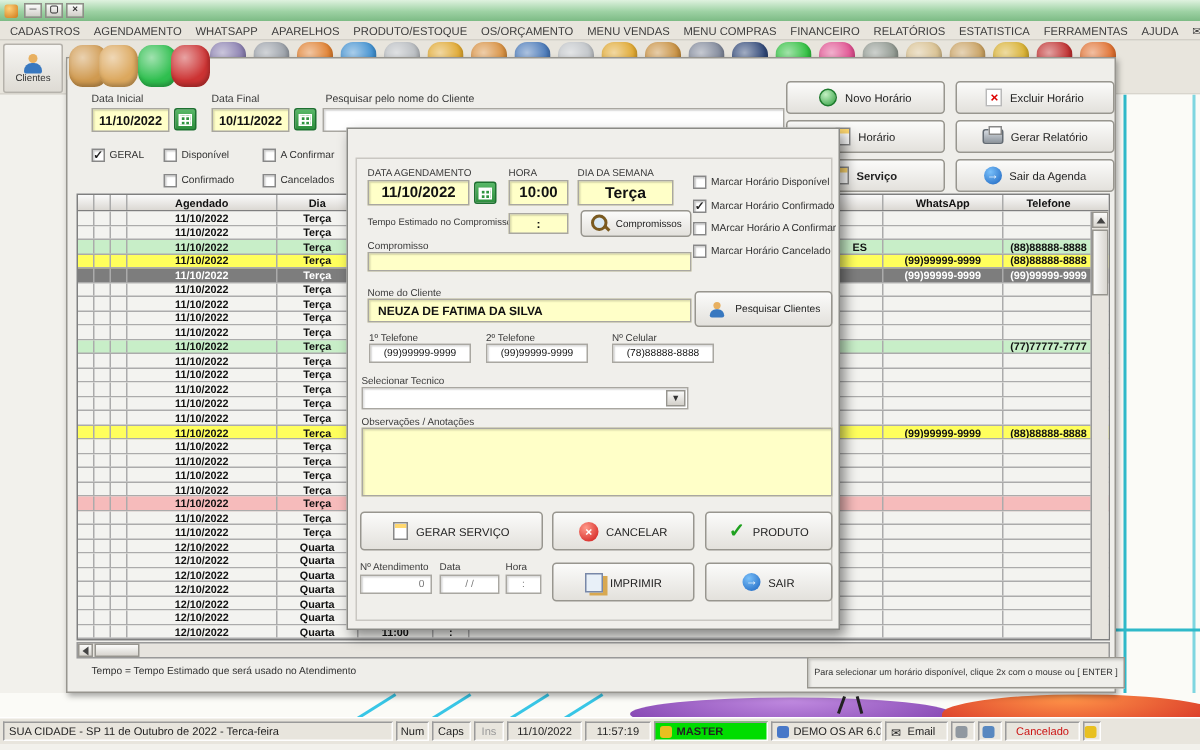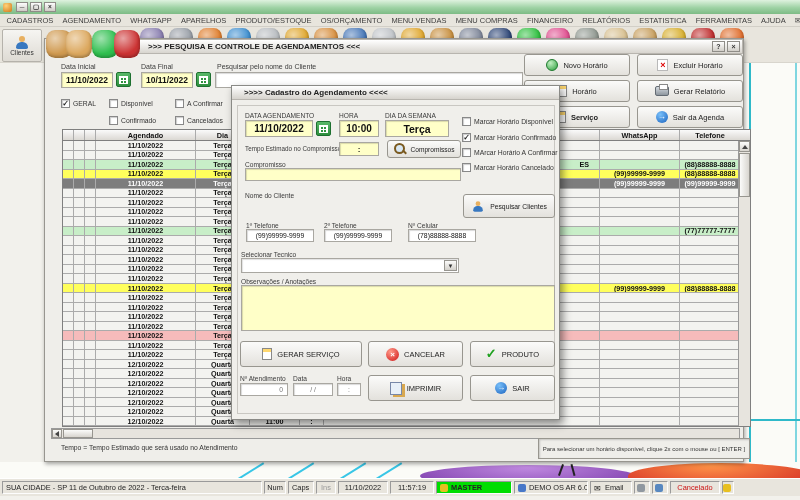--- a/index.html
+++ b/index.html
@@ -42,21 +42,21 @@
 .yfield,.wfield{position:absolute;border:1px solid #a9a7a1;box-shadow:inset 1px 1px 1px rgba(0,0,0,.15);font-weight:bold;display:flex;align-items:center;justify-content:center;white-space:nowrap}
 .yfield{background:#ffffc8}
 .wfield{background:#fff;font-weight:normal}
 .calbtn{position:absolute;width:15px;height:15px;background:linear-gradient(#58b868,#2e8f3e);border:1px solid #1d7030;border-radius:2px;display:flex;align-items:center;justify-content:center}
 .calg{width:9px;height:8px;background-color:#2f9440;background-image:linear-gradient(#fff 1px,transparent 1px),linear-gradient(90deg,#fff 1px,transparent 1px);background-size:3px 3px;border:1px solid #fff}
 .chkwrap{position:absolute}
 .chk{position:absolute;display:flex;align-items:center;gap:3px;font-size:6.8px;color:#333;white-space:nowrap}
 .chk .box{width:9px;height:9px;background:#fff;border:1px solid #888;box-shadow:inset 1px 1px 1px rgba(0,0,0,.2);font-size:8px;line-height:8px;text-align:center;color:#222;font-weight:bold}
 .btn{position:absolute;background:linear-gradient(#fbfbfa,#e3e1dc);border:1px solid #98968f;border-radius:3px;display:flex;align-items:center;justify-content:center;gap:5px;font-size:7.5px;color:#222;white-space:nowrap}
 
-.table{position:absolute;left:17px;top:90px;width:689px;height:298px;border:1px solid #7f7f7f;background:#fff;overflow:hidden}
+.table{position:absolute;left:6px;top:90px;width:689px;height:298px;border:1px solid #7f7f7f;background:#fff;overflow:hidden}
 .thead{display:flex;height:11px;background:linear-gradient(#fafafa,#dbd8d3);border-bottom:1px solid #7f7f7f;font-weight:bold;font-size:7.3px}
 .trow{display:flex;height:9.53px;background:#f3f3f0;border-bottom:1px solid #ababab;font-size:7.2px;font-weight:bold;color:#111}
 .trow.green{background:#c8eec8}
 .trow.yellow{background:#ffff5c}
 .trow.pink{background:#f6bbbb}
 .trow.selected{background:#7d7d7d;color:#fff}
 .tc{border-right:1px solid #ababab;overflow:hidden;white-space:nowrap;display:flex;align-items:center;justify-content:center;height:100%}
 .tc0,.tc1,.tc2{width:11px}.tc3{width:100px}.tc4{width:54px}.tc5{width:50px}.tc6{width:24px}
 .tc7{width:276px;justify-content:flex-end;padding-right:10px}
 .tc8{width:80px}.tc9{width:60px;border-right:none}
@@ -174,27 +174,20 @@
     <div class="cy" style="left:352px"></div>
     <div class="cy" style="left:388px"></div>
   <div class="purp"></div>
     <div class="reds"></div>
   <div class="scrib" style="left:560px"></div>
     <div class="scrib" style="left:572px;transform:rotate(-15deg)"></div>
 </div>
 
 <div class="window">
   <div class="win-notch"></div>
-  <div class="win-title">
-    <span>&gt;&gt;&gt;  PESQUISA E CONTROLE DE AGENDAMENTOS  &lt;&lt;&lt;</span>
-    <span class="wbtns">
-      <span class="wbtn">?</span>
-      <span class="wbtn">×</span>
-    </span>
-  </div>
 
   <span class="label" style="left:16px;top:24px">Data Inicial</span>
   <span class="yfield" style="left:16px;top:33px;width:52px;height:16px;font-size:8.5px">11/10/2022</span>
   <span class="calbtn" style="left:71px;top:33px">
       <span class="calg"></span>
     </span>
 
   <span class="label" style="left:96px;top:24px">Data Final</span>
   <span class="yfield" style="left:96px;top:33px;width:52px;height:16px;font-size:8.5px">10/11/2022</span>
   <span class="calbtn" style="left:151px;top:33px">
@@ -641,23 +634,20 @@
         <span class="tri-left"></span>
       </span>
       <span class="thumb"></span>
   </div>
 
   <span class="f-left">Tempo = Tempo Estimado que será usado no Atendimento</span>
   <div class="hint">Para selecionar um horário disponível, clique 2x com o mouse ou [ ENTER ]</div>
 </div>
 
 <div class="modal">
-  <div class="m-title">
-    <span>&gt;&gt;&gt;&gt;   Cadastro do Agendamento   &lt;&lt;&lt;&lt;</span>
-  </div>
   <div class="groupbox"></div>
 
   <span class="m-label" style="left:13px;top:26px">DATA AGENDAMENTO</span>
   <span class="yfield" style="left:13px;top:34px;width:68px;height:17px;font-size:10px">11/10/2022</span>
   <span class="calbtn" style="left:84px;top:35px">
       <span class="calg"></span>
     </span>
 
   <span class="m-label" style="left:107px;top:26px">HORA</span>
   <span class="yfield" style="left:107px;top:34px;width:40px;height:17px;font-size:10px">10:00</span>
@@ -688,20 +678,21 @@
   <span class="yfield" style="left:107px;top:56px;width:40px;height:14px;font-size:8px">:</span>
   <span class="btn" style="left:155px;top:54px;width:74px;height:18px;font-size:6.6px">
       <span class="mag"></span>
       <span>Compromissos</span>
     </span>
 
   <span class="m-label" style="left:13px;top:75px">Compromisso</span>
   <span class="yfield" style="left:13px;top:82px;width:216px;height:13px"></span>
 
   <span class="m-label" style="left:13px;top:106px">Nome do Cliente</span>
+  <span class="yfield" style="left:13px;top:113px;width:216px;height:16px;font-size:8px;justify-content:flex-start;padding-left:6px">NEUZA DE FATIMA DA SILVA</span>
   <span class="btn" style="left:231px;top:108px;width:92px;height:24px;font-size:6.8px">
       <span class="person small"></span>
       <span>Pesquisar Clientes</span>
     </span>
 
   <span class="m-label" style="left:14px;top:136px">1º Telefone</span>
   <span class="wfield" style="left:14px;top:143px;width:68px;height:13px;font-size:6.8px">(99)99999-9999</span>
   <span class="m-label" style="left:92px;top:136px">2º Telefone</span>
   <span class="wfield" style="left:92px;top:143px;width:68px;height:13px;font-size:6.8px">(99)99999-9999</span>
   <span class="m-label" style="left:176px;top:136px">Nº Celular</span>

